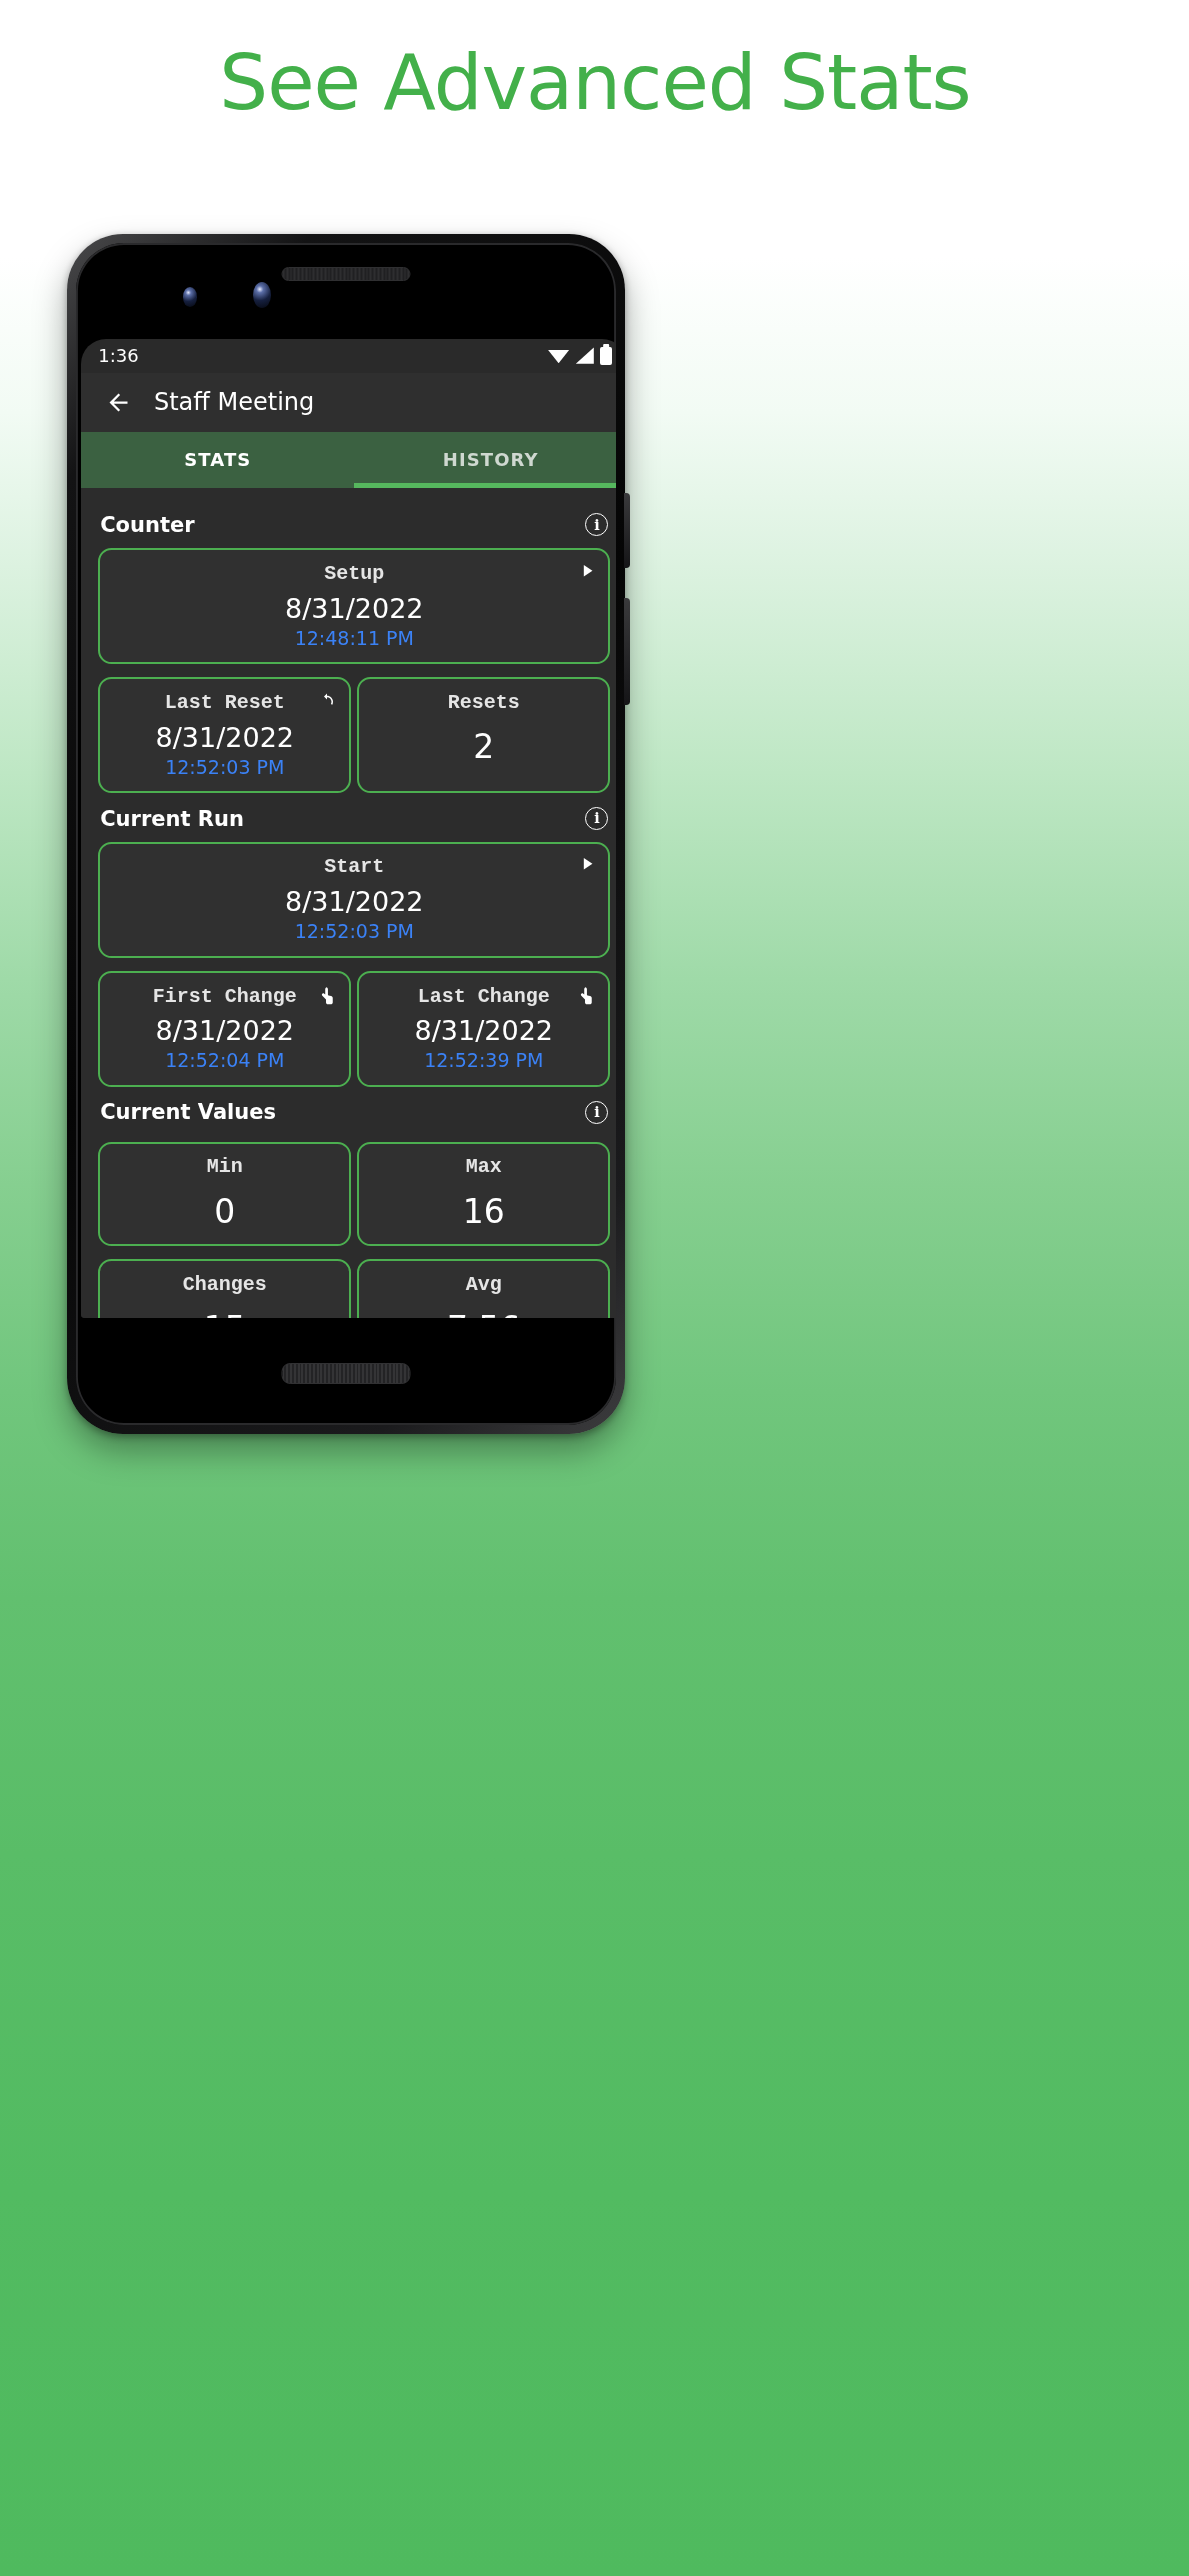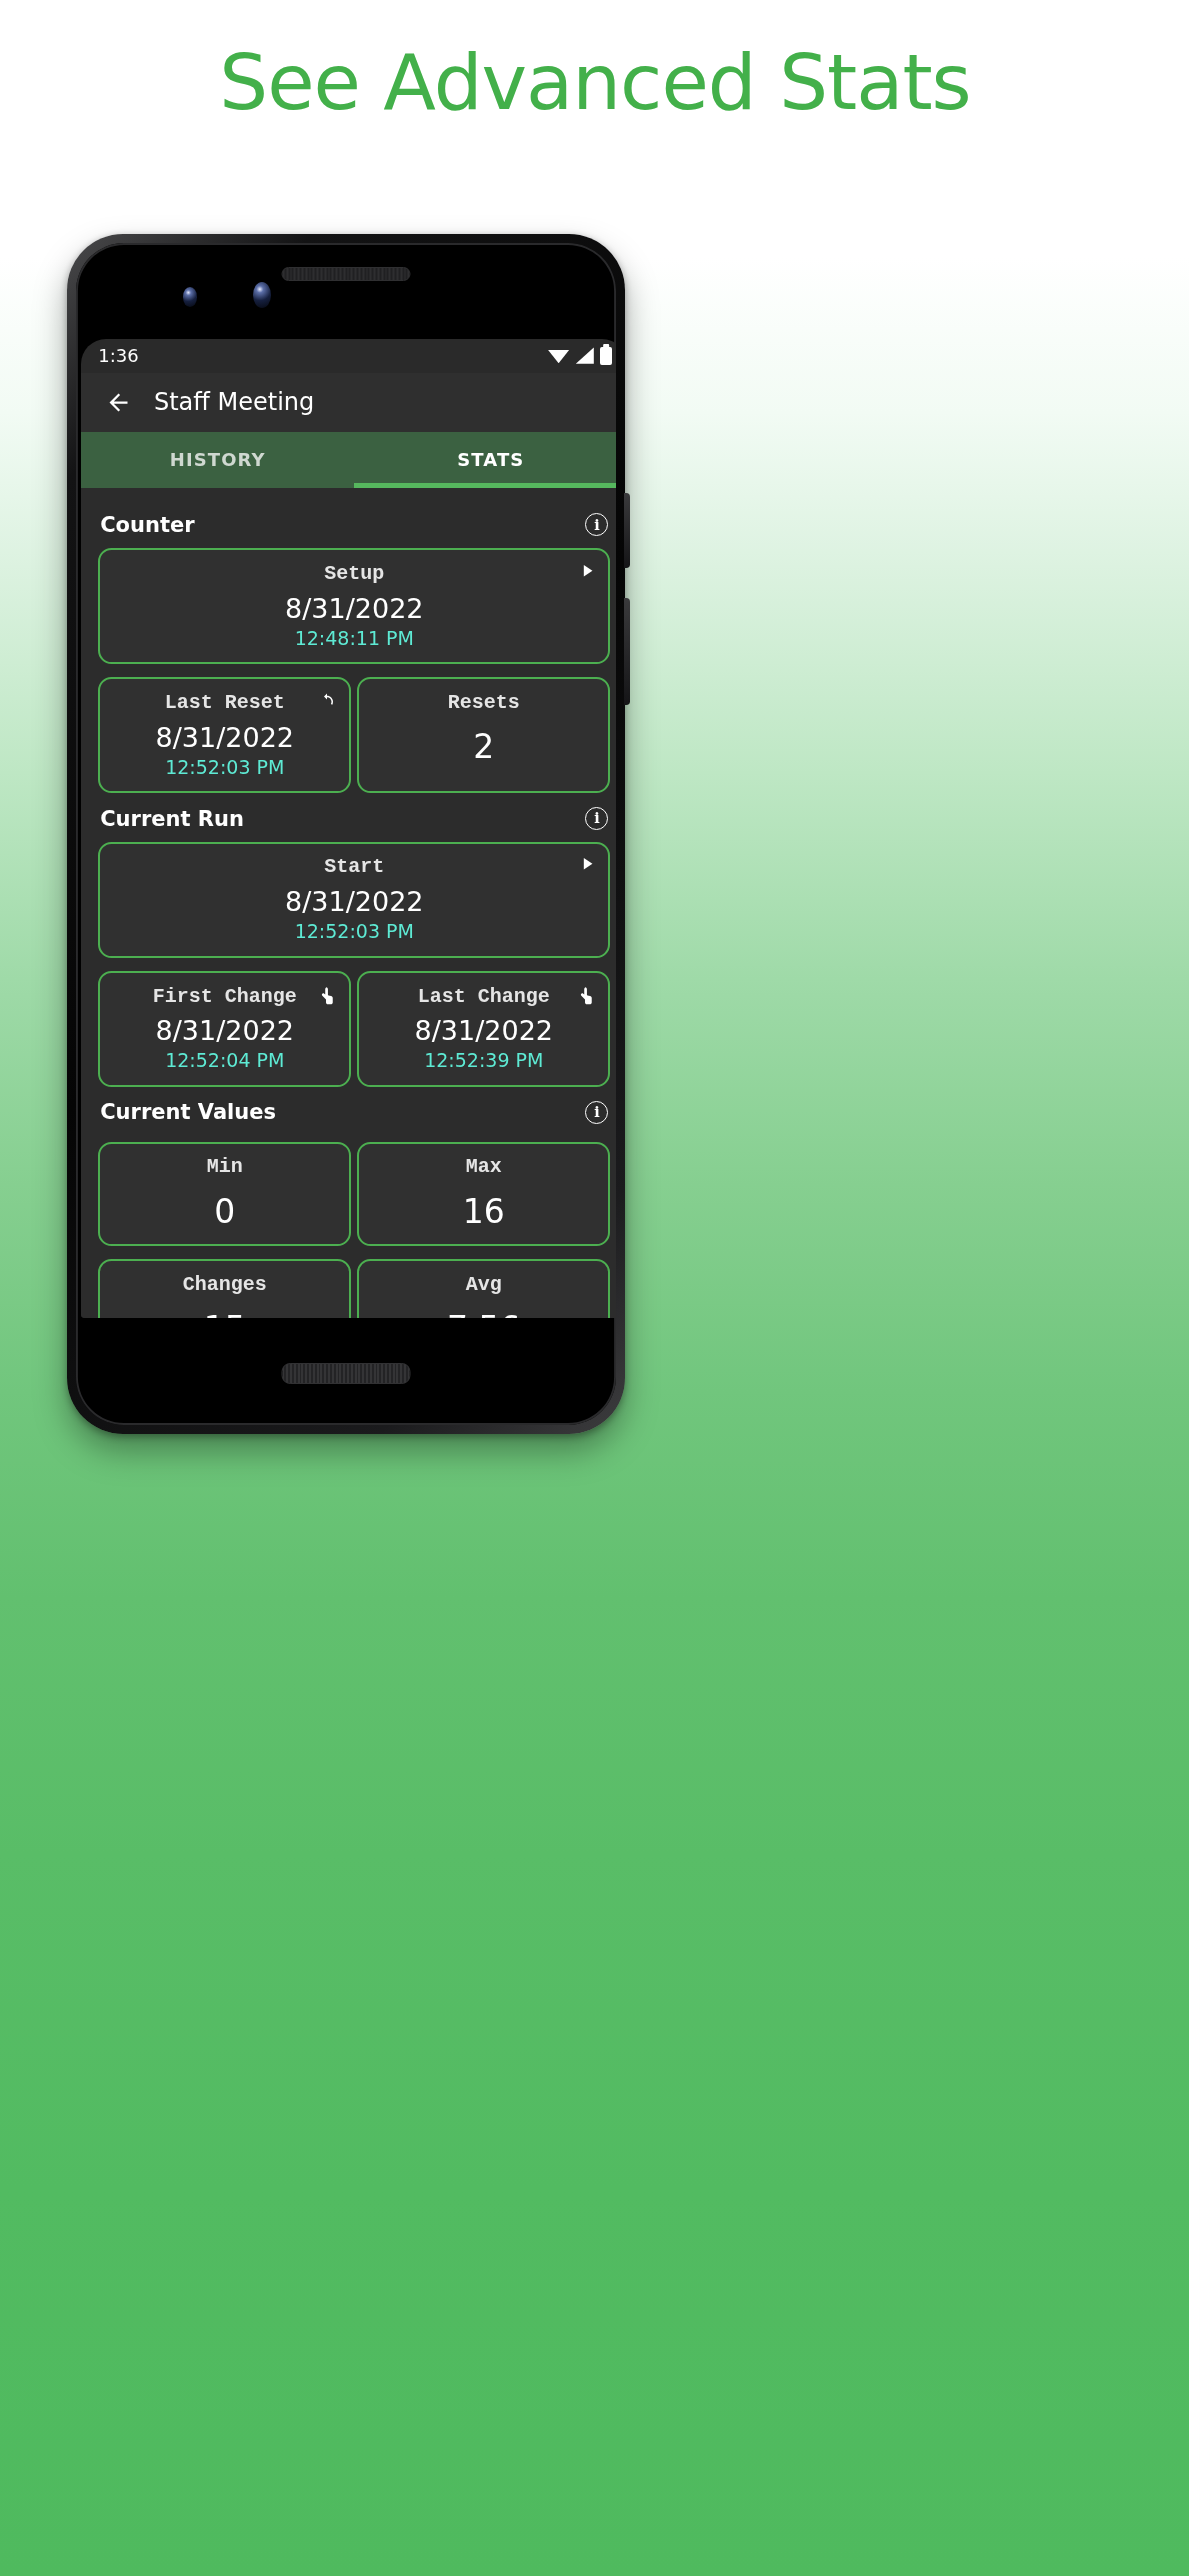--- a/index.html
+++ b/index.html
@@ -265,21 +265,21 @@
     font-size: 27px;
     font-weight: 400;
     color: #ffffff;
     margin-top: 9.6px;
     font-family: "DejaVu Sans", sans-serif;
     line-height: 1.05;
   }
   .card-sub {
     font-size: 19px;
     font-weight: 400;
-    color: #5eead4;
+    color: #3b82f6;
     margin-top: 3.8px;
     font-family: "DejaVu Sans", sans-serif;
   }
   .card-big {
     font-size: 33px;
     font-weight: 400;
     color: #ffffff;
     margin-top: 13.4px;
     font-family: "DejaVu Sans", sans-serif;
   }
@@ -332,22 +332,22 @@
       <div class="appbar">
         <div class="back-arrow">
           <svg width="27" height="27" viewBox="0 0 24 24" aria-hidden="true">
             <path d="M20 11H7.8l5.6-5.6L12 4l-8 8 8 8 1.4-1.4L7.8 13H20z" fill="#ffffff"></path>
           </svg>
         </div>
         <div class="appbar-title">Staff Meeting</div>
       </div>
 
       <div class="tabs">
+        <div class="tab active">STATS</div>
         <div class="tab inactive">HISTORY</div>
-        <div class="tab active">STATS</div>
         <div class="tab-indicator"></div>
       </div>
 
       <div class="content">
 
         <div class="section-head">
           <div class="section-title">Counter</div>
           <div class="info-icon">i</div>
         </div>
 

